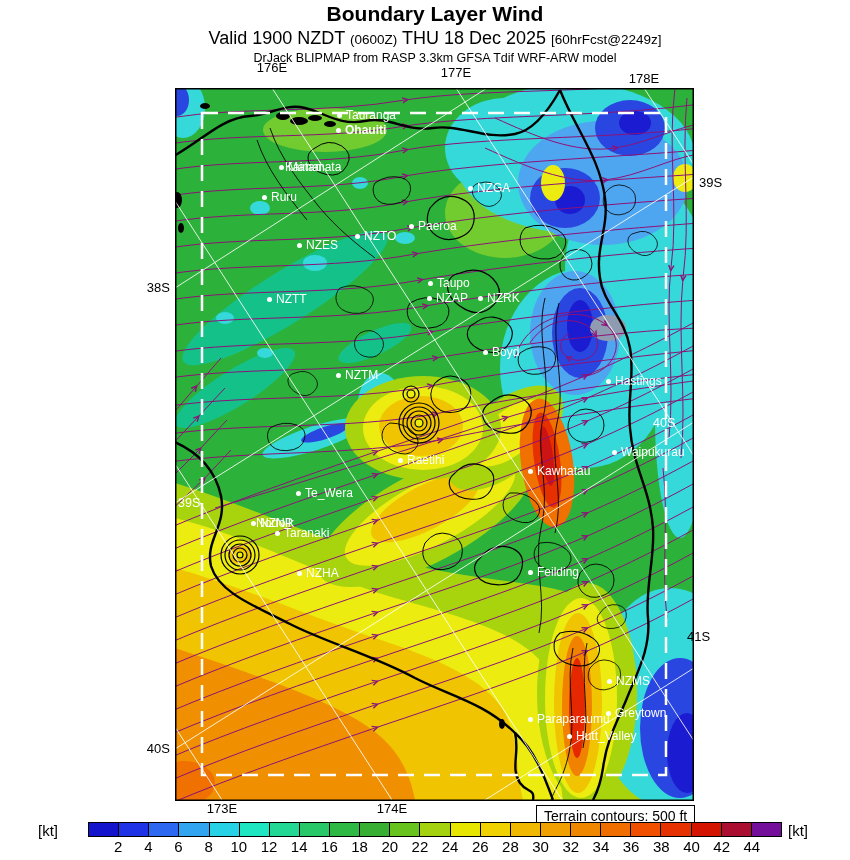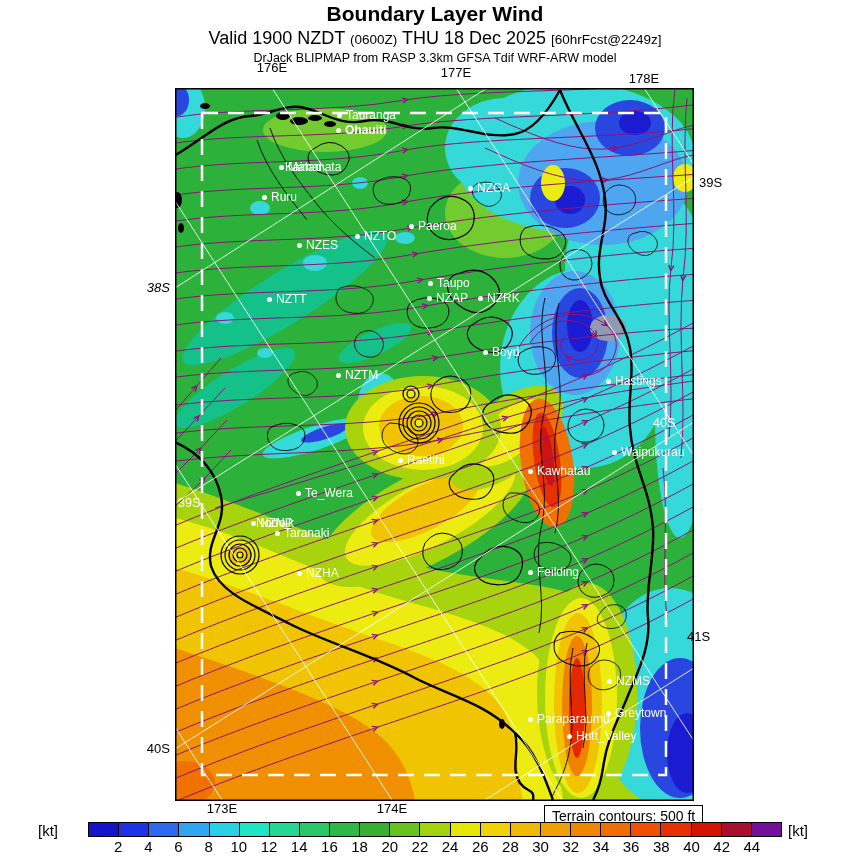--- a/index.html
+++ b/index.html
@@ -17,21 +17,21 @@
   .overlay{position:absolute;left:0;top:0;width:100%;height:100%;pointer-events:none;}
   .station{position:absolute;transform:translateY(-50%);color:#fff;font-size:12px;line-height:12px;white-space:nowrap;}
   .station .dot{display:inline-block;width:5px;height:5px;border-radius:50%;background:#fff;margin-right:4px;vertical-align:middle;}
   .inlab{position:absolute;transform:translateY(-50%);color:#fff;font-size:12.5px;white-space:nowrap;}
   
   .mlayer{position:absolute;left:0;top:0;width:850px;height:860px;pointer-events:none;}
   .mlab{position:absolute;font-size:13px;line-height:13px;white-space:nowrap;}
   .mlab.center{transform:translateX(-50%);}
   
   .terrain-note{position:absolute;left:536px;top:805px;border:1px solid #000;background:#fff;
-        font-size:14px;line-height:16px;padding:2px 7px;margin-left:8px;}
+        font-size:14px;line-height:16px;padding:2px 7px;}
   
   .cb-row{position:absolute;left:88px;top:822px;width:694px;height:15px;display:flex;
         border:1px solid #000;box-sizing:border-box;}
   .cb-seg{flex:1;border-left:1px solid #000;}
   .cb-seg:first-child{border-left:none;}
   .cb-ticks{position:absolute;left:88px;top:839px;width:694px;height:18px;}
   .cb-tick{position:absolute;transform:translateX(-50%);font-size:15px;line-height:16px;}
   .kt{position:absolute;top:822px;font-size:15px;}
   .kt.left{left:38px;}
   .kt.right{left:788px;}
@@ -304,21 +304,21 @@
         <div class="station" style="left: 392px; top: 648px;"><b class="dot"></b><span>Hutt_Valley</span></div>
         <div class="inlab" style="left: 3px; top: 415px;">39S</div>
         <div class="inlab" style="left: 478px; top: 335px;">40S</div>
       </div>
   </div>
 
   <div class="mlayer">
       <div class="mlab center" style="top: 61px; left: 272px;">176E</div>
       <div class="mlab center" style="top: 66px; left: 456px;">177E</div>
       <div class="mlab center" style="top: 72px; left: 644px;">178E</div>
-      <div class="mlab right" style="top: 281px; right: 680px; font-style: italic;">38S</div>
+      <div class="mlab right" style="top: 281px; right: 680px;">38S</div>
       <div class="mlab right" style="top: 742px; right: 680px;">40S</div>
       <div class="mlab left" style="top: 176px; left: 699px;">39S</div>
       <div class="mlab left" style="top: 630px; left: 687px;">41S</div>
       <div class="mlab center" style="top: 802px; left: 222px;">173E</div>
       <div class="mlab center" style="top: 802px; left: 392px;">174E</div>
     </div>
 
   <div class="terrain-note">Terrain contours: 500 ft</div>
 
   <div class="cb-row">

